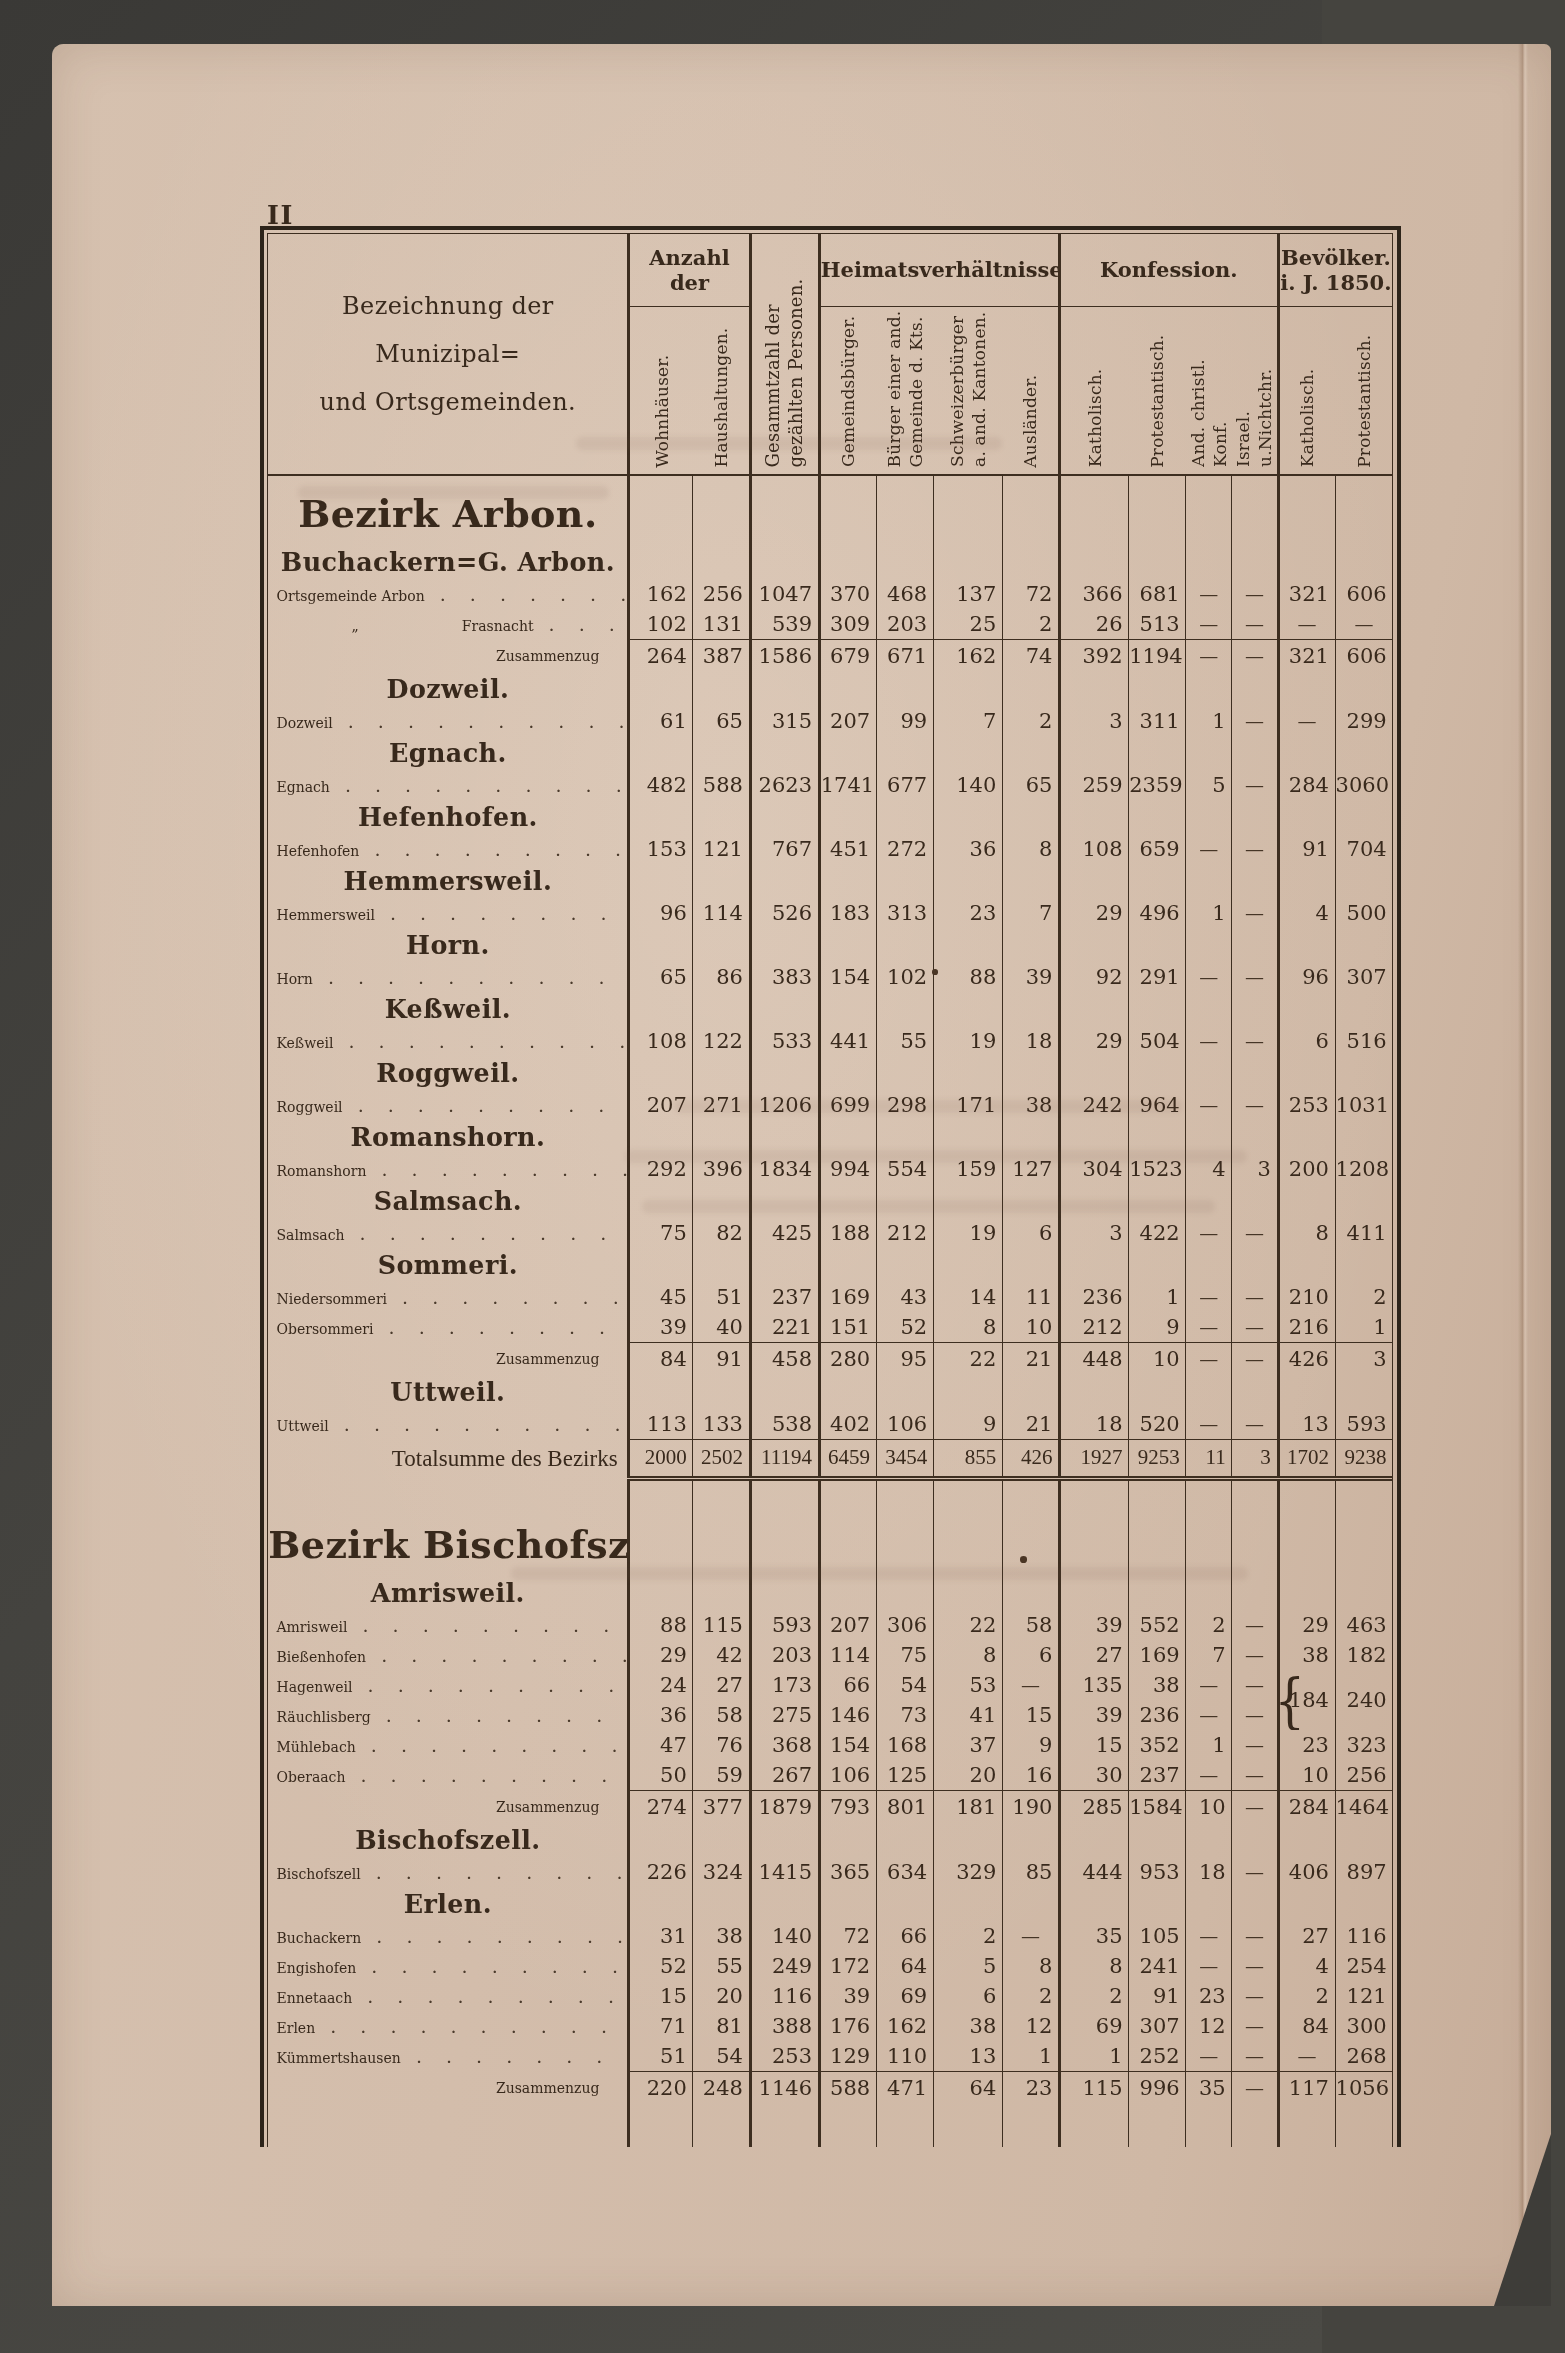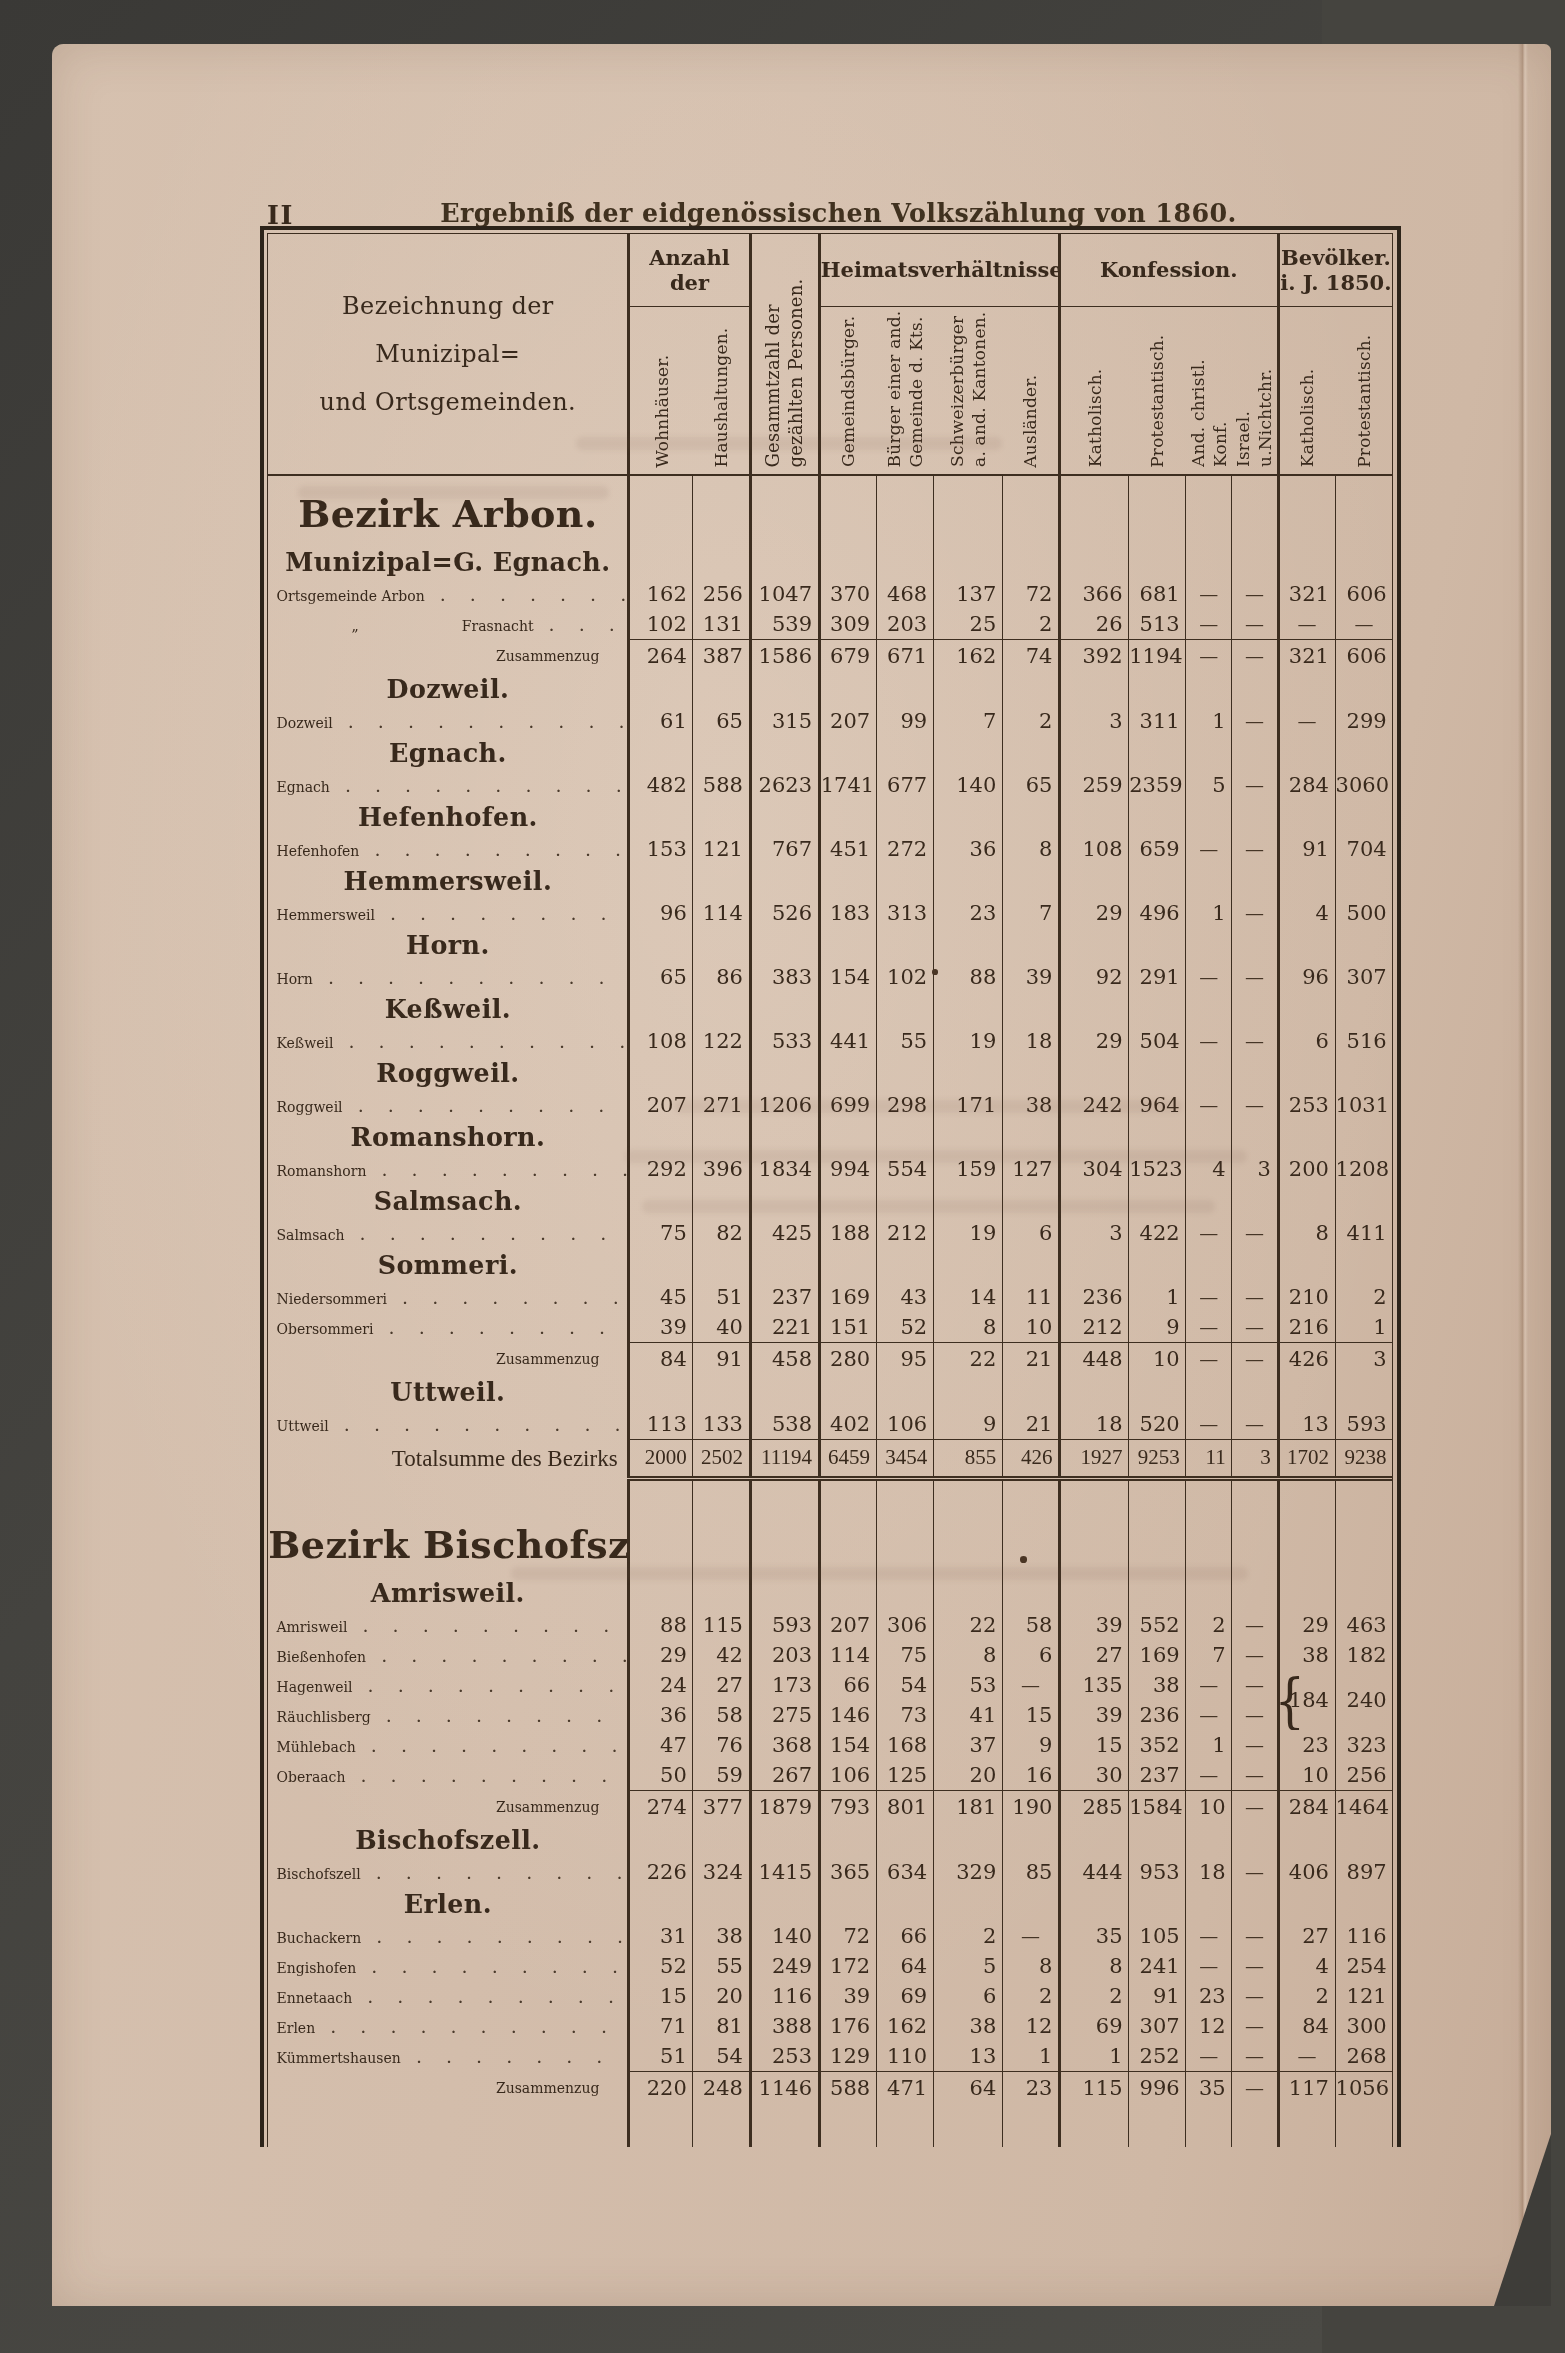--- a/index.html
+++ b/index.html
@@ -82,21 +82,20 @@
   .brace{position:absolute;left:-4.9px;top:50%;transform:translateY(-50%) scaleY(1.25);
          font-size:48px;font-weight:normal;color:var(--ink);}
 </style>
 </head>
 <body>
 
 <div class="scan">
   <div class="page">
 
     <div class="pagenum">II</div>
-    <div class="title">Ergebniß der eidgenössischen Volkszählung von 1860.</div>
 
     <div class="tablewrap">
       <div class="innerframe">
         <table id="census">
             <colgroup>
               <col style="width: 360px;">
               <col style="width: 64px;">
               <col style="width: 57px;">
               <col style="width: 69px;">
               <col style="width: 57px;">
@@ -176,21 +175,21 @@
                 <td class="nc"></td>
                 <td class="nc"></td>
                 <td class="nc tL"></td>
                 <td class="nc"></td>
                 <td class="nc"></td>
                 <td class="nc"></td>
                 <td class="nc tL"></td>
                 <td class="nc"></td>
               </tr>
               <tr class="r-section">
-                <td class="secname">Munizipal=G. Egnach.</td>
+                <td class="secname">Buchackern=G. Arbon.</td>
                 <td class="nc tL"></td>
                 <td class="nc"></td>
                 <td class="nc tL"></td>
                 <td class="nc tL"></td>
                 <td class="nc"></td>
                 <td class="nc"></td>
                 <td class="nc"></td>
                 <td class="nc tL"></td>
                 <td class="nc"></td>
                 <td class="nc"></td>

